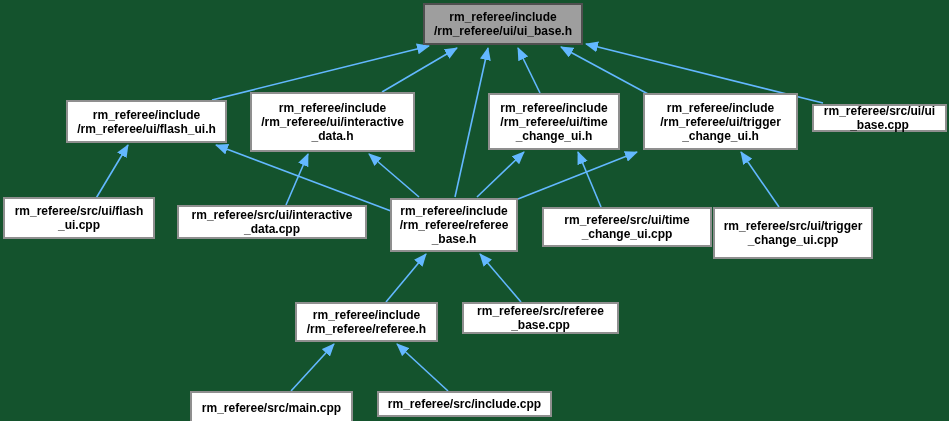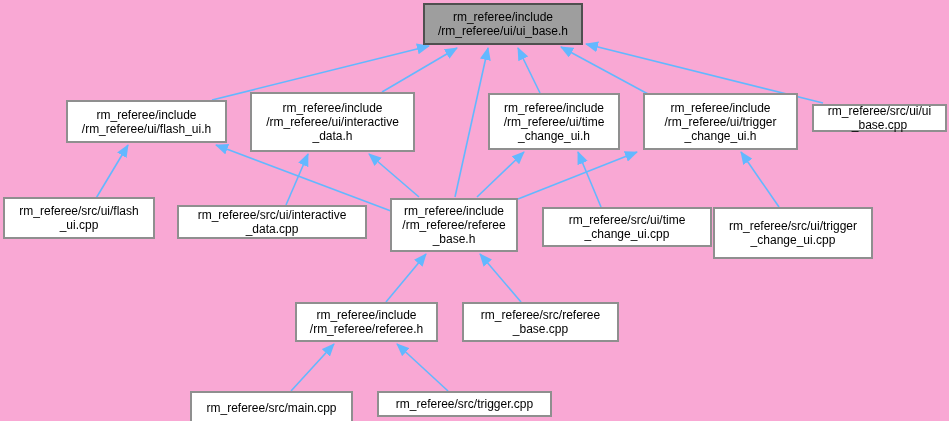--- a/index.html
+++ b/index.html
@@ -1,22 +1,23 @@
 <!DOCTYPE html>
 <html><head>
 <meta charset="utf-8">
 <style>
   html, body { margin: 0; padding: 0; background: #000; }
   .stage {
     position: relative;
     width: 949px;
     height: 421px;
-    background: #f9a8d4;
+    background: #14532d;
     font-family: "Liberation Sans", sans-serif;
     overflow: hidden;
+    font-weight: bold;
   }
   svg.edges {
     position: absolute;
     left: 0; top: 0;
     width: 949px; height: 421px;
   }
   svg.edges line { stroke: #63b8ff; stroke-width: 1.6px; }
   .node {
     position: absolute;
     box-sizing: border-box;
@@ -89,18 +90,18 @@
 _data.cpp</div>
   <div class="node" style="left:390px; top:198px; width:128px; height:54px;">rm_referee/include
 /rm_referee/referee
 _base.h</div>
   <div class="node" style="left:542px; top:207px; width:170px; height:40px;">rm_referee/src/ui/time
 _change_ui.cpp</div>
   <div class="node" style="left:713px; top:207px; width:160px; height:52px;">rm_referee/src/ui/trigger
 _change_ui.cpp</div>
   <div class="node" style="left:295px; top:302px; width:143px; height:40px;">rm_referee/include
 /rm_referee/referee.h</div>
-  <div class="node" style="left:462px; top:302px; width:157px; height:40px;">rm_referee/src/referee
+  <div class="node" style="left:462px; top:302px; width:157px; height:32px;">rm_referee/src/referee
 _base.cpp</div>
   <div class="node" style="left:190px; top:391px; width:163px; height:34px;">rm_referee/src/main.cpp</div>
-  <div class="node" style="left:377px; top:391px; width:175px; height:26px;">rm_referee/src/trigger.cpp</div>
+  <div class="node" style="left:377px; top:391px; width:175px; height:26px;">rm_referee/src/include.cpp</div>
 
 </div>
 
 </body></html>

